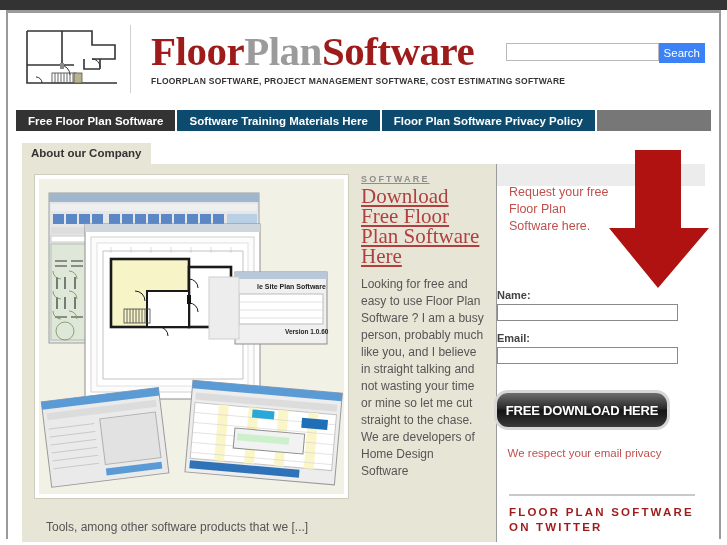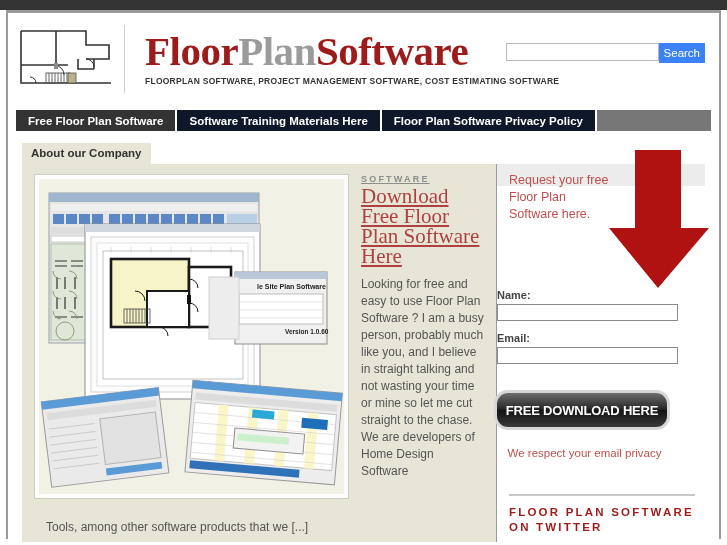--- a/index.html
+++ b/index.html
@@ -17,21 +17,21 @@
     height:529px;
     background:#ffffff;
     border-left:2px solid #9a9a9a;
     border-right:2px solid #9a9a9a;
     box-sizing:border-box;
   }
   .grey-rule{height:3px;background:#9a9a9a;}
 
   
   .header{position:relative;height:92px;}
-  .logo-area{position:absolute;left:8px;top:12px;display:flex;align-items:flex-start;}
+  .logo-area{position:absolute;left:14px;top:12px;display:flex;align-items:flex-start;}
   .logo-plan{
     width:108px;height:68px;background:#fff;
     border-right:1px solid #d0d0d0;
     display:block;
   }
   .brand{margin-left:20px;padding-top:4px;}
   .brand-title{
     font-family:"Liberation Serif", serif;
     font-size:41px;line-height:44px;font-weight:bold;
     letter-spacing:-0.5px;white-space:nowrap;
@@ -54,21 +54,21 @@
     padding:0 5px;height:20px;cursor:pointer;
   }
 
   
   .navwrap{padding:0 8px;margin-top:5px;}
   .nav{display:flex;height:21px;background:#777777;width:auto;}
   .nav-item{
     display:flex;align-items:center;justify-content:center;
     color:#ffffff;font-size:11.5px;font-weight:bold;
     padding:0 12px;border-right:2px solid #ffffff;
-    background:#0f172a;white-space:nowrap;cursor:pointer;
+    background:#0c4a6e;white-space:nowrap;cursor:pointer;
   }
   .nav-item.active{background:#333333;}
   .nav-spacer{flex:1;background:#777777;border-right:none;}
 
   
   .tabs-wrap{padding:0 14px;margin-top:12px;}
   .tabrow{display:flex;}
   .tab{
     background:#e7e5d6;color:#333;font-size:11.5px;font-weight:bold;
     padding:4px 9px 5px 9px;margin-right:2px;white-space:nowrap;cursor:pointer;
@@ -105,21 +105,21 @@
     position:absolute;left:24px;bottom:8px;font-size:12px;color:#555;
   }
 
   
   .sidebar{
     flex:1;background:#ffffff;position:relative;box-sizing:border-box;
     padding:0;
   }
   .side-band{height:22px;background:#ececec;}
   .side-lead{
-    position:absolute;left:12px;top:8px;width:105px;
+    position:absolute;left:12px;top:20px;width:105px;
     color:#c0504d;font-size:12.5px;line-height:17px;z-index:3;
   }
   .arrow{position:absolute;left:110px;top:-14px;z-index:2;}
   .form{position:absolute;left:0;top:125px;width:182px;}
   .fld-label{font-size:11px;color:#444;font-weight:bold;margin-bottom:3px;}
   .fld{
     width:173px;height:15px;border:1px solid #8a8a8a;background:#fff;
     font-family:"Liberation Sans",sans-serif;font-size:11px;padding:0 3px;
     display:block;margin-bottom:11px;box-sizing:content-box;
   }

